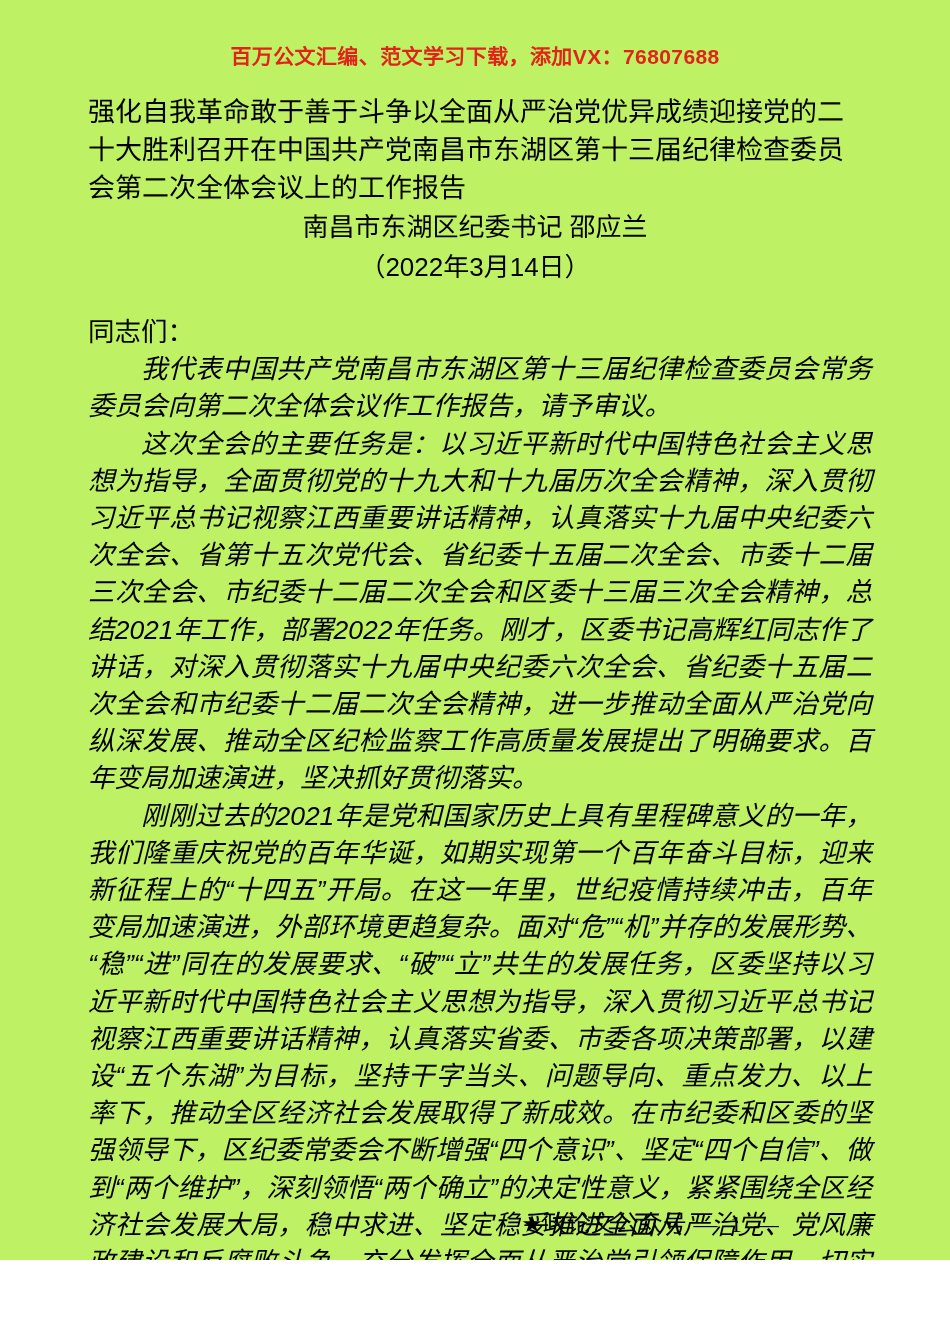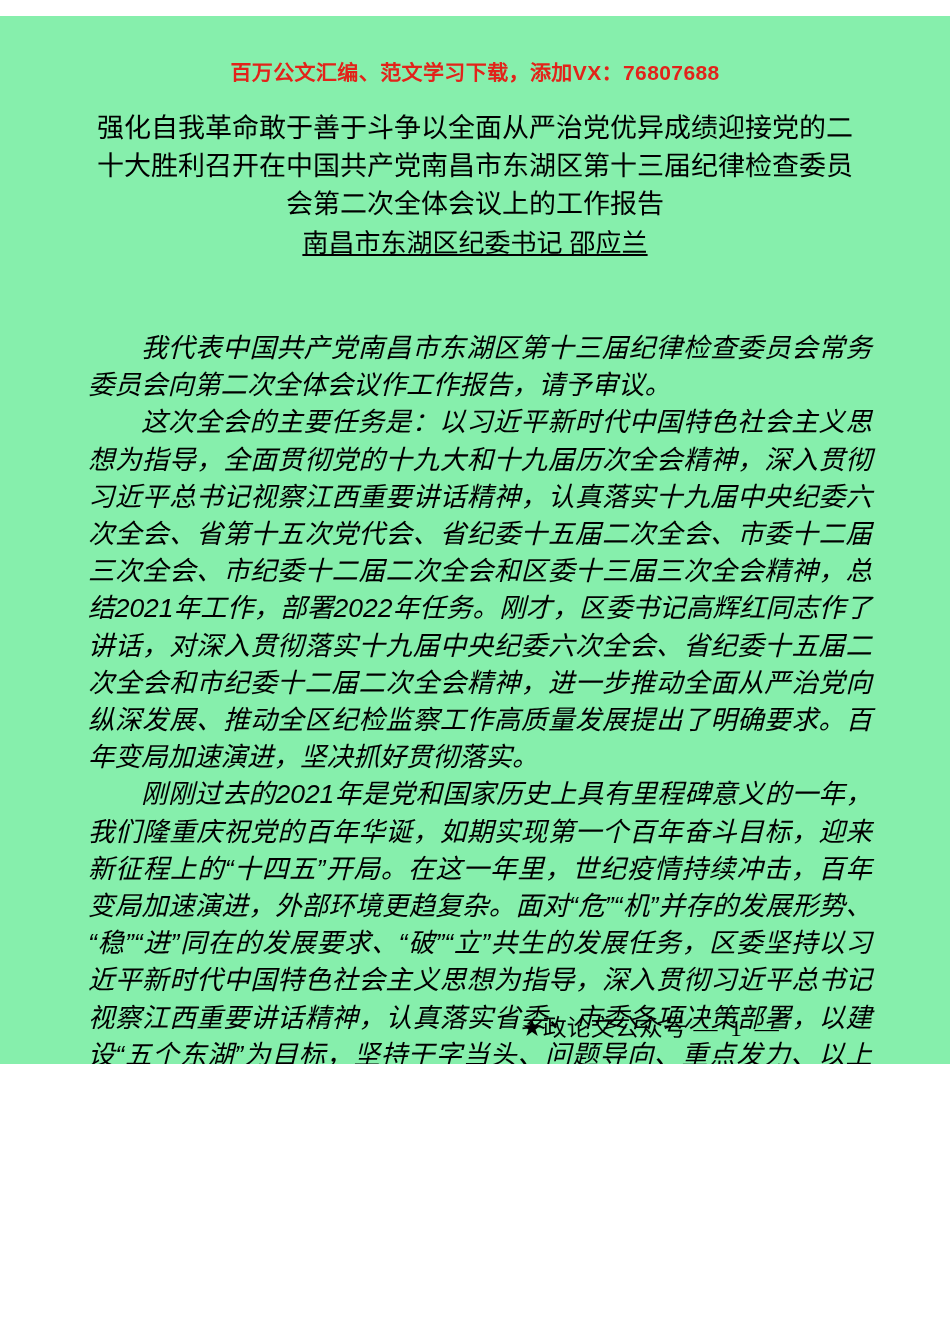--- a/index.html
+++ b/index.html
@@ -9,23 +9,23 @@
     background: #ffffff;
   }
   body {
     font-family: "Liberation Sans", "DejaVu Sans", sans-serif;
     color: #000000;
     -webkit-font-smoothing: antialiased;
   }
   .page {
     position: relative;
     width: 950px;
-    height: 1048px;
-    margin: 16px auto;
-    background: #86efac;
+    height: 1260px;
+    margin: 0 auto;
+    background: #bef264;
     overflow: hidden;
     box-sizing: border-box;
   }
   
   .promo-banner {
     position: absolute;
     top: 42px;
     left: 0;
     width: 950px;
     text-align: center;
@@ -34,36 +34,34 @@
     letter-spacing: 0.4px;
     font-weight: 700;
     white-space: nowrap;
   }
   
   .doc-title {
     position: absolute;
     top: 93px;
     left: 88px;
     width: 774px;
-    text-align: center;
     font-size: 27px;
     line-height: 38px;
     font-weight: 400;
     letter-spacing: 0px;
   }
   .doc-byline {
     position: absolute;
     top: 208px;
     left: 88px;
     width: 774px;
     text-align: center;
     font-size: 26px;
     line-height: 38px;
     font-weight: 400;
-    text-decoration: underline;
   }
   .doc-date {
     position: absolute;
     top: 248px;
     left: 88px;
     width: 774px;
     text-align: center;
     font-size: 26px;
     line-height: 38px;
     font-weight: 400;
@@ -119,22 +117,24 @@
 <body>
 
 <div class="page">
 
   <div class="promo-banner" style="color: rgb(226, 35, 26);">百万公文汇编、范文学习下载，添加VX：76807688</div>
 
   <div class="doc-title">强化自我革命敢于善于斗争以全面从严治党优异成绩迎接党的二十大胜利召开在中国共产党南昌市东湖区第十三届纪律检查委员会第二次全体会议上的工作报告</div>
 
   <div class="doc-byline">南昌市东湖区纪委书记  邵应兰</div>
 
+  <div class="doc-date">（2022年3月14日）</div>
 
   <div class="body-block">
+    <p class="para salutation">同志们：</p>
     <p class="para indent">我代表中国共产党南昌市东湖区第十三届纪律检查委员会常务委员会向第二次全体会议作工作报告，请予审议。</p>
     <p class="para indent">这次全会的主要任务是：以习近平新时代中国特色社会主义思想为指导，全面贯彻党的十九大和十九届历次全会精神，深入贯彻习近平总书记视察江西重要讲话精神，认真落实十九届中央纪委六次全会、省第十五次党代会、省纪委十五届二次全会、市委十二届三次全会、市纪委十二届二次全会和区委十三届三次全会精神，总结2021年工作，部署2022年任务。刚才，区委书记高辉红同志作了讲话，对深入贯彻落实十九届中央纪委六次全会、省纪委十五届二次全会和市纪委十二届二次全会精神，进一步推动全面从严治党向纵深发展、推动全区纪检监察工作高质量发展提出了明确要求。百年变局加速演进，坚决抓好贯彻落实。</p>
     <p class="para indent">刚刚过去的2021年是党和国家历史上具有里程碑意义的一年，我们隆重庆祝党的百年华诞，如期实现第一个百年奋斗目标，迎来新征程上的“十四五”开局。在这一年里，世纪疫情持续冲击，百年变局加速演进，外部环境更趋复杂。面对“危”“机”并存的发展形势、“稳”“进”同在的发展要求、“破”“立”共生的发展任务，区委坚持以习近平新时代中国特色社会主义思想为指导，深入贯彻习近平总书记视察江西重要讲话精神，认真落实省委、市委各项决策部署，以建设“五个东湖”为目标，坚持干字当头、问题导向、重点发力、以上率下，推动全区经济社会发展取得了新成效。在市纪委和区委的坚强领导下，区纪委常委会不断增强“四个意识”、坚定“四个自信”、做到“两个维护”，深刻领悟“两个确立”的决定性意义，紧紧围绕全区经济社会发展大局，稳中求进、坚定稳妥推进全面从严治党、党风廉政建设和反腐败斗争，充分发挥全面从严治党引领保障作用，切实履行监督保障执行、促进完善</p>
   </div>
 
   <div class="page-footer">
     <span class="footer-mark">★政论文公众号</span>
     <span class="footer-dash">—</span>
     <span class="footer-pageno">1</span>
     <span class="footer-dash">—</span>

